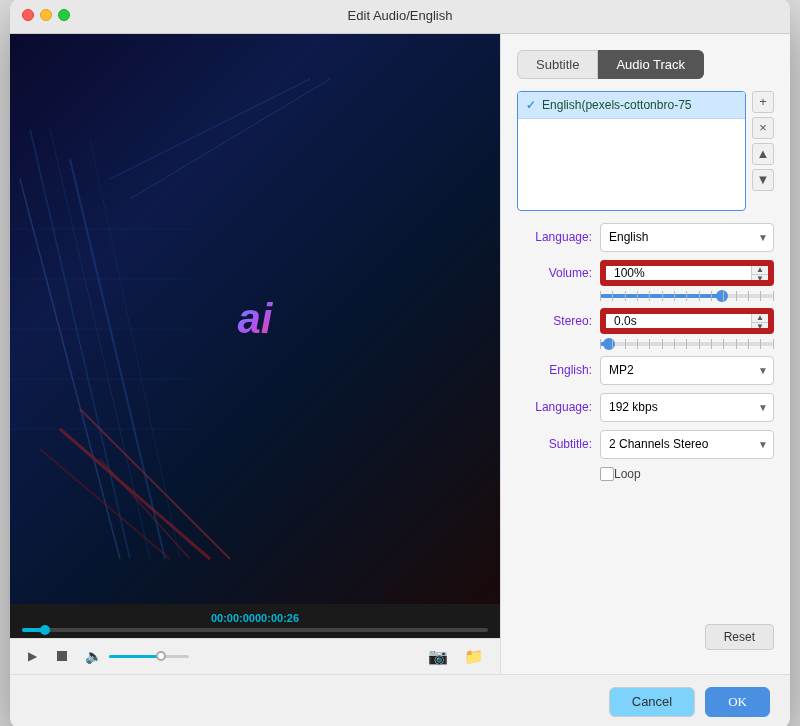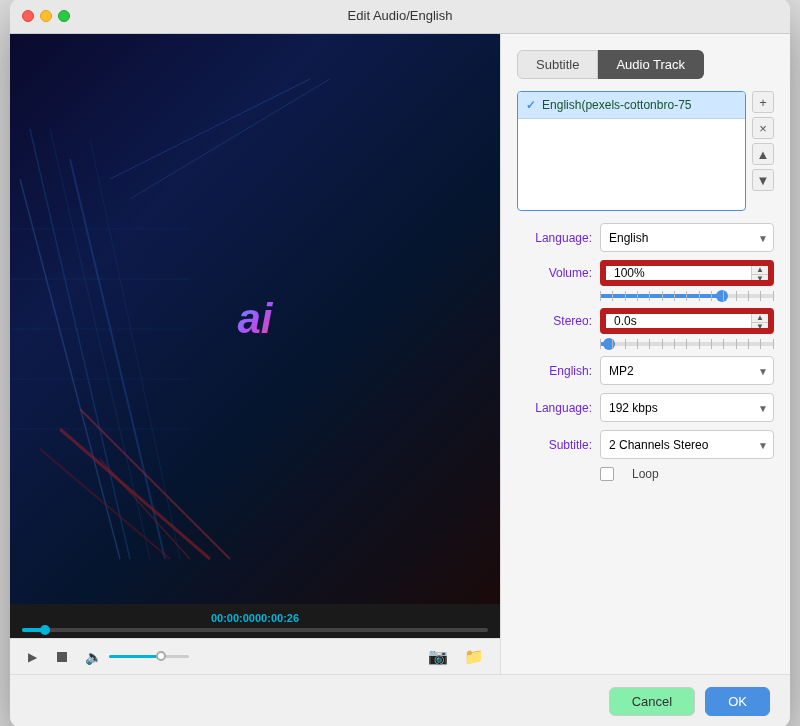--- a/index.html
+++ b/index.html
@@ -360,21 +360,21 @@
     }
     .slider-fill-lat {
       height: 100%;
       background: #4a90e2;
       border-radius: 2px;
       width: 5%;
     }
     .loop-row {
       display: flex;
       align-items: center;
-      gap: 18px;
+      gap: 0;
       padding-left: 83px;
       margin-bottom: 15px;
     }
     .loop-checkbox {
       width: 14px;
       height: 14px;
       border: 1px solid #aaa;
       border-radius: 2px;
       background: white;
     }
@@ -400,33 +400,34 @@
       border-top: 1px solid #ddd;
       padding: 12px 20px;
       display: flex;
       justify-content: flex-end;
       gap: 10px;
     }
     .cancel-btn {
       padding: 6px 22px;
       border: 1px solid #ccc;
       border-radius: 6px;
-      background: #86efac;
+      background: #7dd3fc;
       font-size: 13px;
       cursor: pointer;
       color: #333;
     }
     .ok-btn {
       padding: 6px 22px;
       border: 1px solid #4a90e2;
       border-radius: 6px;
       background: #4a90e2;
       font-size: 13px;
       cursor: pointer;
       color: white;
+      font-family: Liberation Serif, serif;
     }
     
     .deco-lines {
       position: absolute;
       top: 0; left: 0; width: 100%; height: 100%;
       opacity: 0.6;
     }
     .select-wrapper {
       position: relative;
       flex: 1;
@@ -684,20 +685,23 @@
           <span class="select-arrow">▼</span>
         </div>
       </div>
 
       <div class="loop-row">
         <div class="loop-checkbox"></div>
         <span class="loop-label">Loop</span>
       </div>
 
       <div class="spacer"></div>
+      <div style="display:flex;justify-content:flex-end;margin-top:auto;">
+        <button class="reset-btn">Reset</button>
+      </div>
     </div>
   </div>
 
   <div class="bottom-bar">
     <button class="cancel-btn">Cancel</button>
     <button class="ok-btn">OK</button>
   </div>
 </div>
 
 </body></html>

